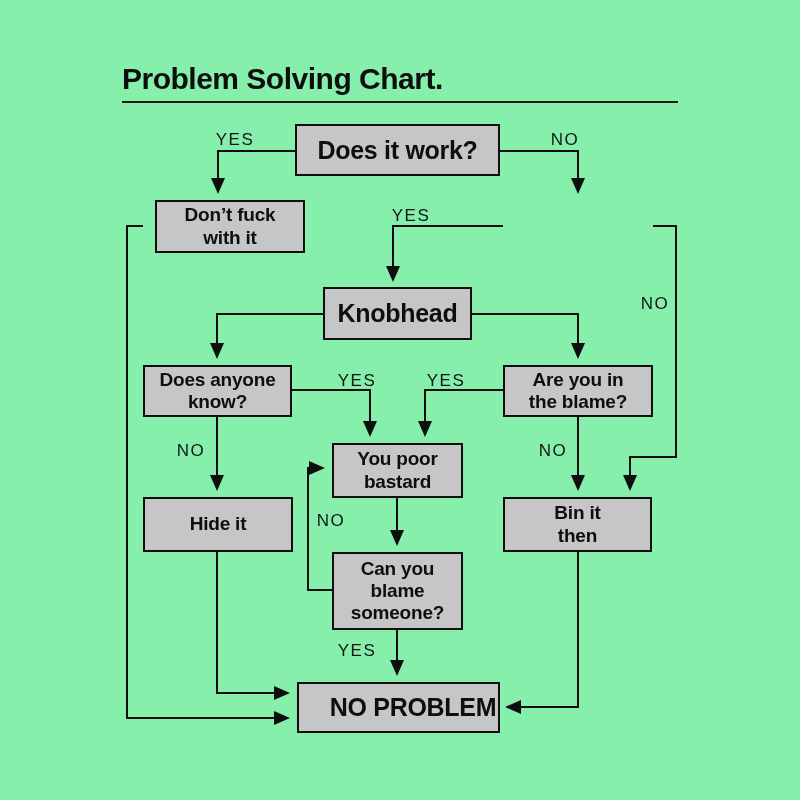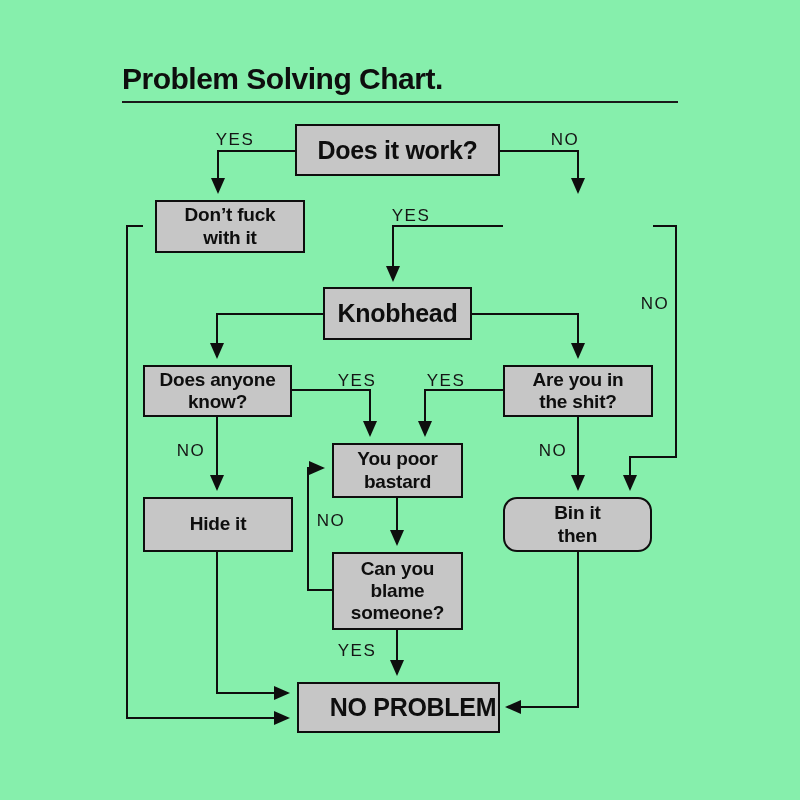--- a/index.html
+++ b/index.html
@@ -106,28 +106,28 @@
   <div class="node" style="left:143px; top:200px; width:150px; height:53px;margin-left:12px;">Don’t fuck
 with it</div>
 
 
   <div class="node big" style="left:323px; top:287px; width:149px; height:53px;">Knobhead</div>
 
   <div class="node" style="left:143px; top:365px; width:149px; height:52px;">Does anyone
 know?</div>
 
   <div class="node" style="left:503px; top:365px; width:150px; height:52px;">Are you in
-the shit?</div>
+the blame?</div>
 
   <div class="node" style="left:143px; top:497px; width:150px; height:55px;">Hide it</div>
 
   <div class="node" style="left:332px; top:443px; width:131px; height:55px;">You poor
 bastard</div>
 
-  <div class="node" style="left:503px; top:497px; width:149px; height:55px;border-radius:14px;">Bin it
+  <div class="node" style="left:503px; top:497px; width:149px; height:55px;">Bin it
 then</div>
 
   <div class="node" style="left:332px; top:552px; width:131px; height:78px;">Can you
 blame
 someone?</div>
 
   <div class="node big" style="left:297px; top:682px; width:203px; height:51px;padding-left:29px;">NO PROBLEM</div>
 
   <span class="edge-label" style="left:235px; top:130px;">YES</span>
   <span class="edge-label" style="left:565px; top:130px;">NO</span>

